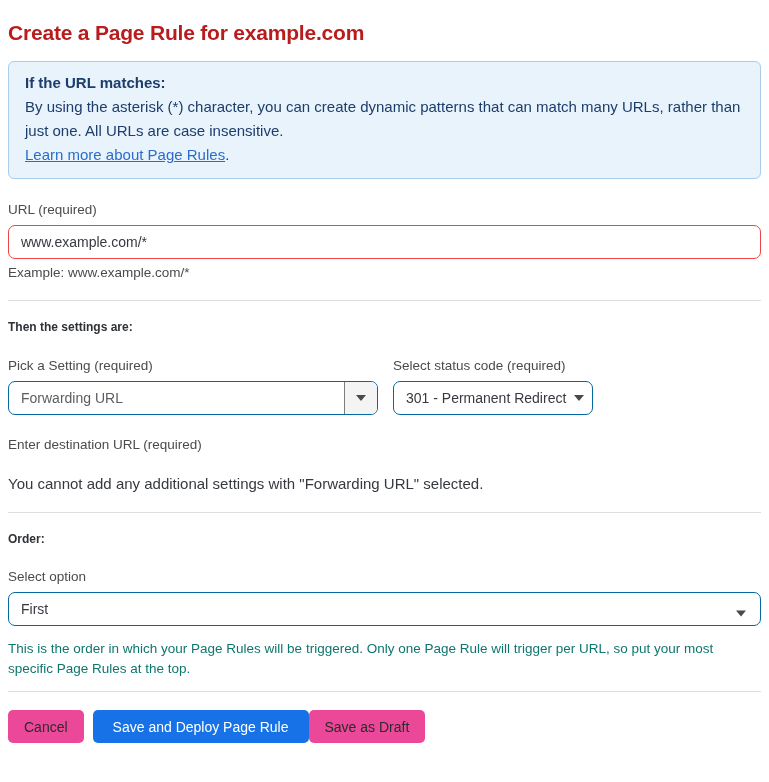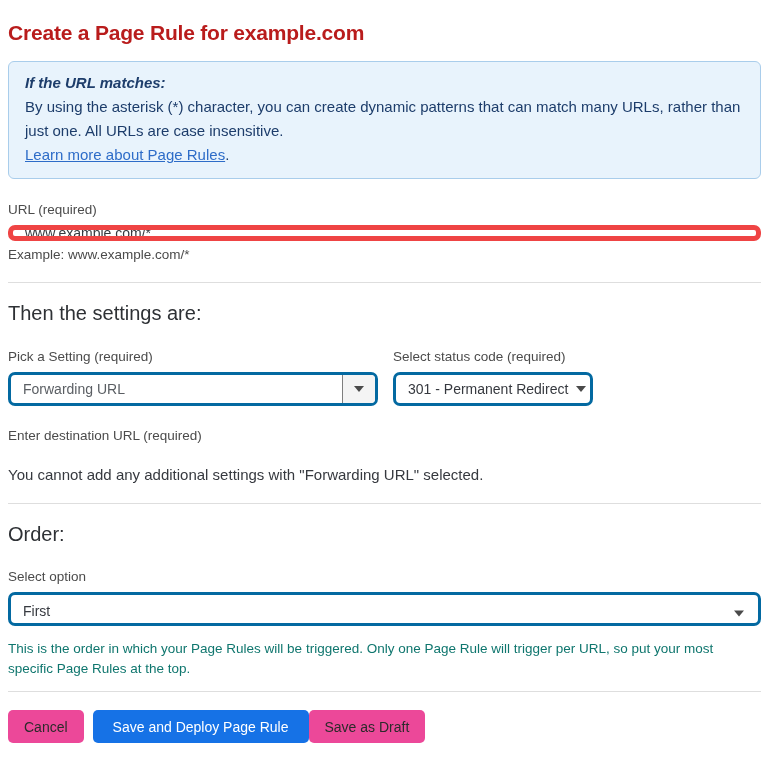--- a/index.html
+++ b/index.html
@@ -24,39 +24,39 @@
   .info-box {
     margin-top: 15px;
     background: #e8f3fc;
     border: 1px solid #a9cdeb;
     border-radius: 6px;
     padding: 9px 16px 11px 16px;
     font-size: 15px;
     line-height: 24px;
     color: #1d3d6b;
   }
-  .info-box .info-heading { font-weight: 700; font-style: italic; }
+  .info-box .info-heading { font-weight: 700; }
   .info-box a.info-link {
     color: #2d6cc8;
     text-decoration: underline;
     cursor: pointer;
   }
 
   .field-label {
     display: block;
     font-size: 13.5px;
     color: #4b4b4b;
     margin-bottom: 8px;
   }
 
   .text-input {
     display: block;
     width: 100%;
-    height: 16px;
-    border: 5px solid #ef4444;
+    height: 34px;
+    border: 1px solid #ef4444;
     border-radius: 7px;
     padding: 0 12px;
     font-family: "Liberation Sans", sans-serif;
     font-size: 14px;
     color: #36393f;
     background: #ffffff;
     outline: none;
   }
 
   .helper-text {
@@ -65,34 +65,34 @@
     color: #4b4b4b;
   }
 
   .divider {
     border: none;
     border-top: 1px solid #dedede;
     margin: 20px 0 0 0;
   }
 
   h2.section-heading {
-    font-size: 20px;
-    font-weight: 400;
+    font-size: 12px;
+    font-weight: 700;
     color: #2e3135;
     margin: 19px 0 0 0;
   }
 
   .url-group { margin-top: 23px; }
   .settings-row { display: flex; gap: 15px; margin-top: 24px; }
   .setting-col { width: 370px; }
   .status-col { width: 200px; }
 
   .select-box {
     height: 34px;
-    border: 3px solid #0369a1;
+    border: 1px solid #0369a1;
     border-radius: 7px;
     background: #ffffff;
     cursor: pointer;
     font-size: 14px;
   }
   .select-split {
     display: flex;
     align-items: stretch;
     justify-content: space-between;
     overflow: hidden;

